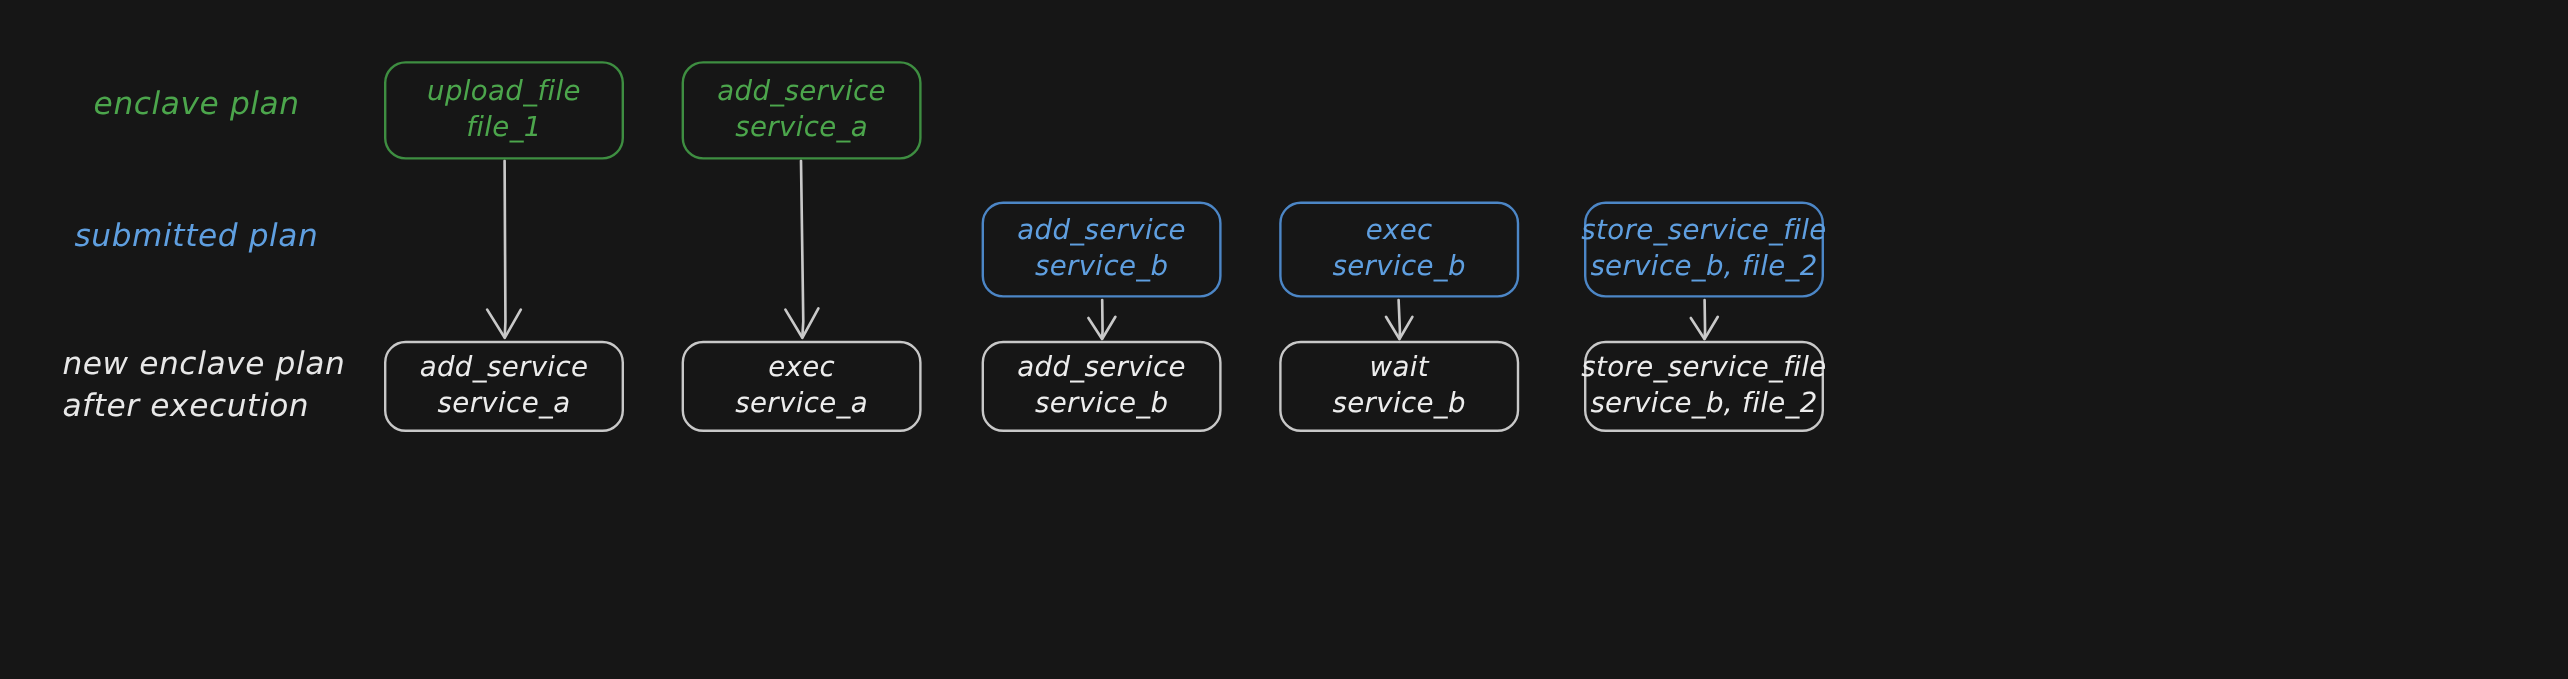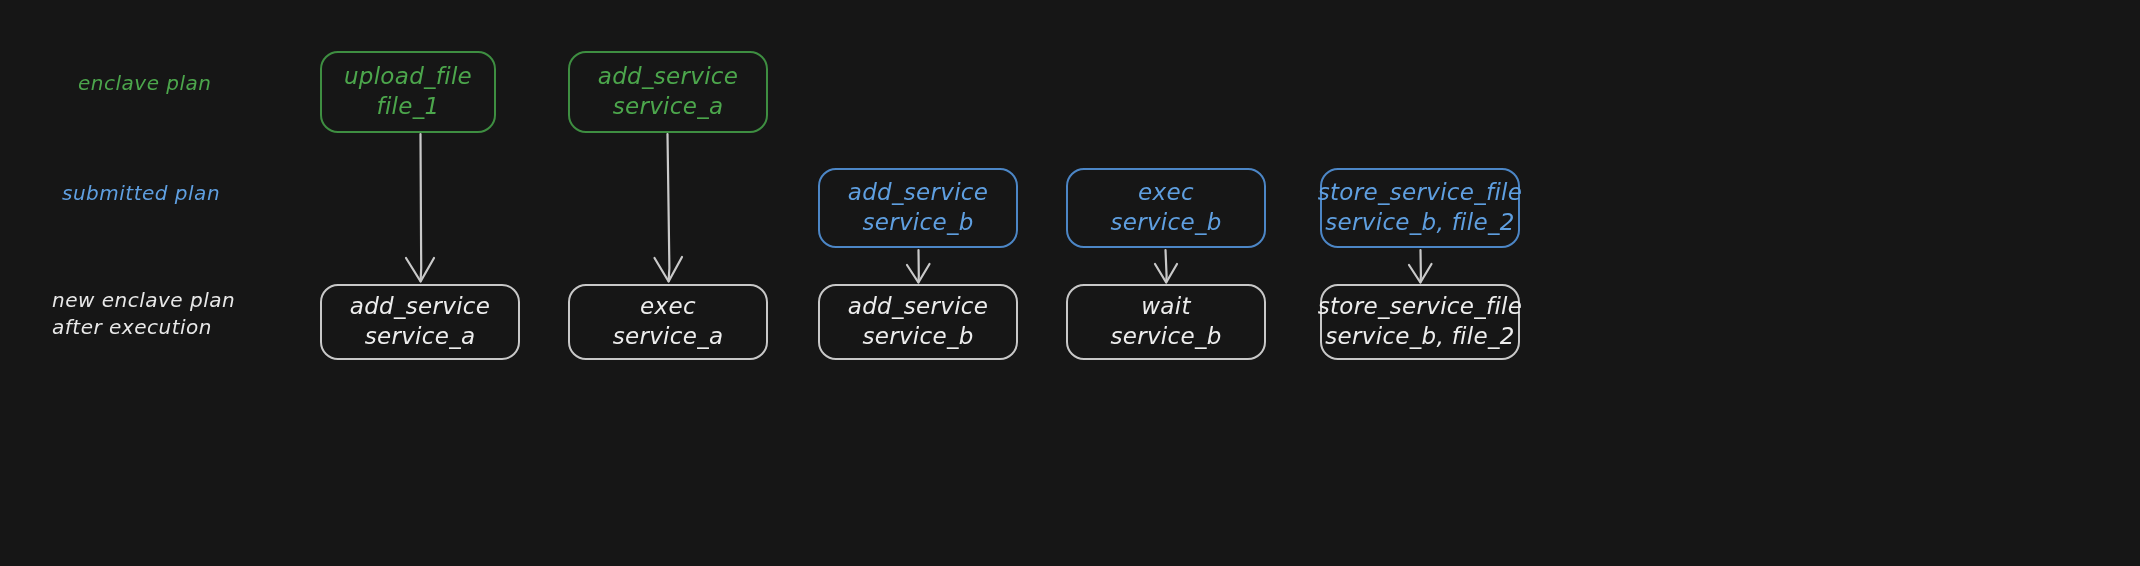--- a/index.html
+++ b/index.html
@@ -11,21 +11,21 @@
     position: relative;
     width: 2140px;
     height: 566px;
     background: #161616;
     overflow: hidden;
     font-family: "DejaVu Sans", sans-serif;
   }
   .row-label {
     position: absolute;
     font-family: "DejaVu Sans", sans-serif;
-    font-size: 20px;
+    font-size: 26px;
     font-style: italic;
     letter-spacing: 0.5px;
     line-height: 1.35;
     white-space: pre-line;
     text-align: left;
   }
   #label-enclave-plan { left: 78px;  top: 70px;  color: #4CA64C; }
   #label-submitted-plan { left: 62px; top: 180px; color: #5F9FE0; }
   #label-new-enclave-plan { left: 52px; top: 287px; color: #E8E8E8; }
 
@@ -93,21 +93,21 @@
         <path d="M1155 264 L1166.2 282.5 L1177 264"></path>
       </g>
 
       <g>
         <path d="M1420.5 250 L1420.9 276 L1420.4 282"></path>
         <path d="M1409 265 L1420.4 282.5 L1431.5 264"></path>
       </g>
     </g>
   </svg>
 
-  <div class="node green" style="left:320px; top:51px; width:176px; height:82px;">
+  <div class="node green" style="left:320px; top:51px; width:200px; height:82px;">
     <span class="l1">upload_file</span>
     <span class="l2">file_1</span>
   </div>
   <div class="node green" style="left:568px; top:51px; width:200px; height:82px;">
     <span class="l1">add_service</span>
     <span class="l2">service_a</span>
   </div>
 
   <div class="node blue" style="left:818px; top:168px; width:200px; height:80px;">
     <span class="l1">add_service</span>

